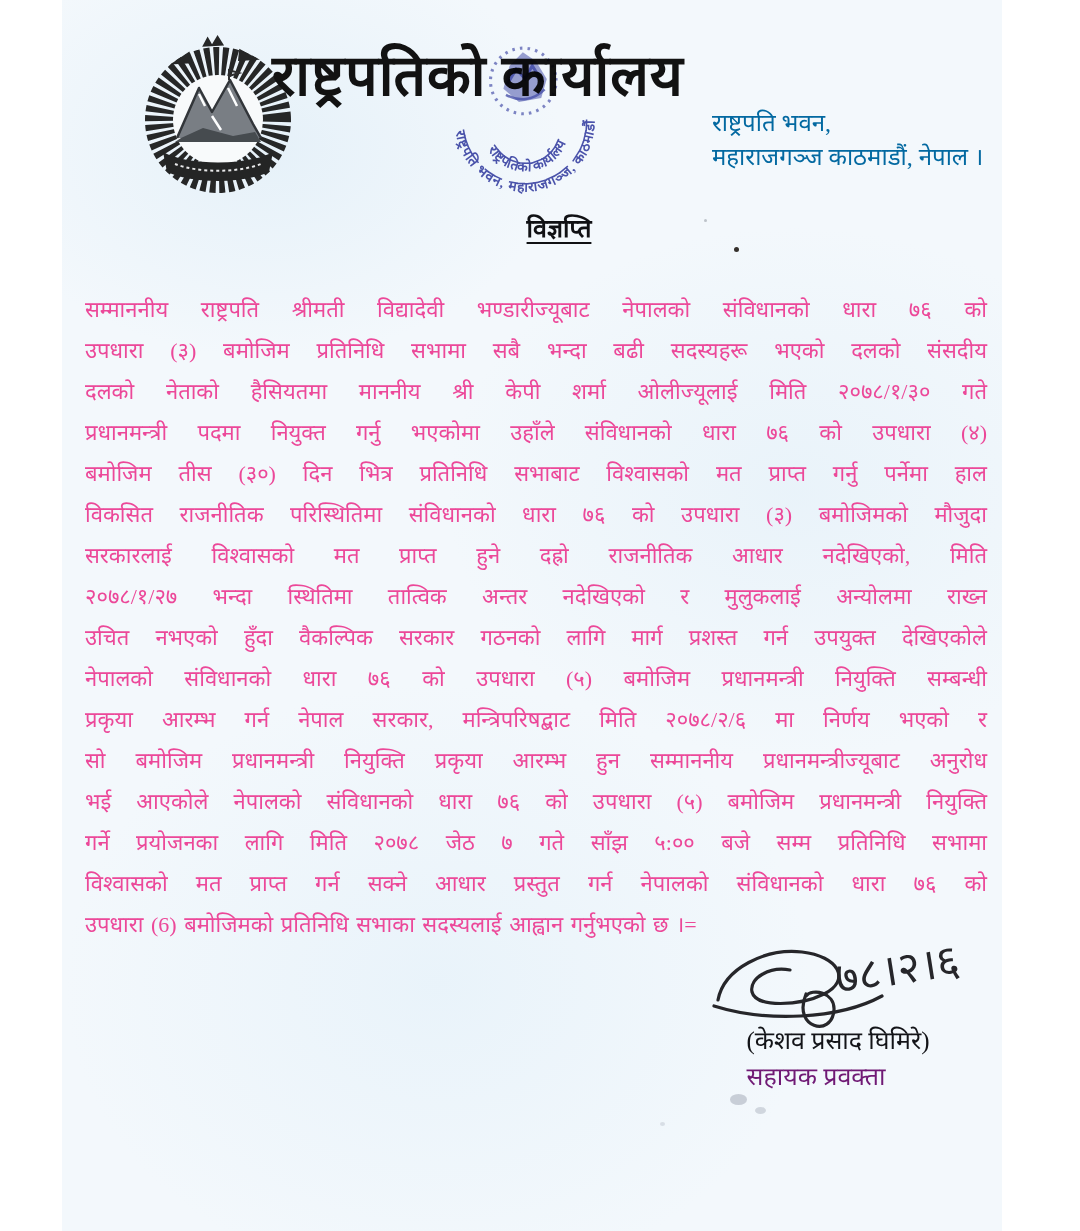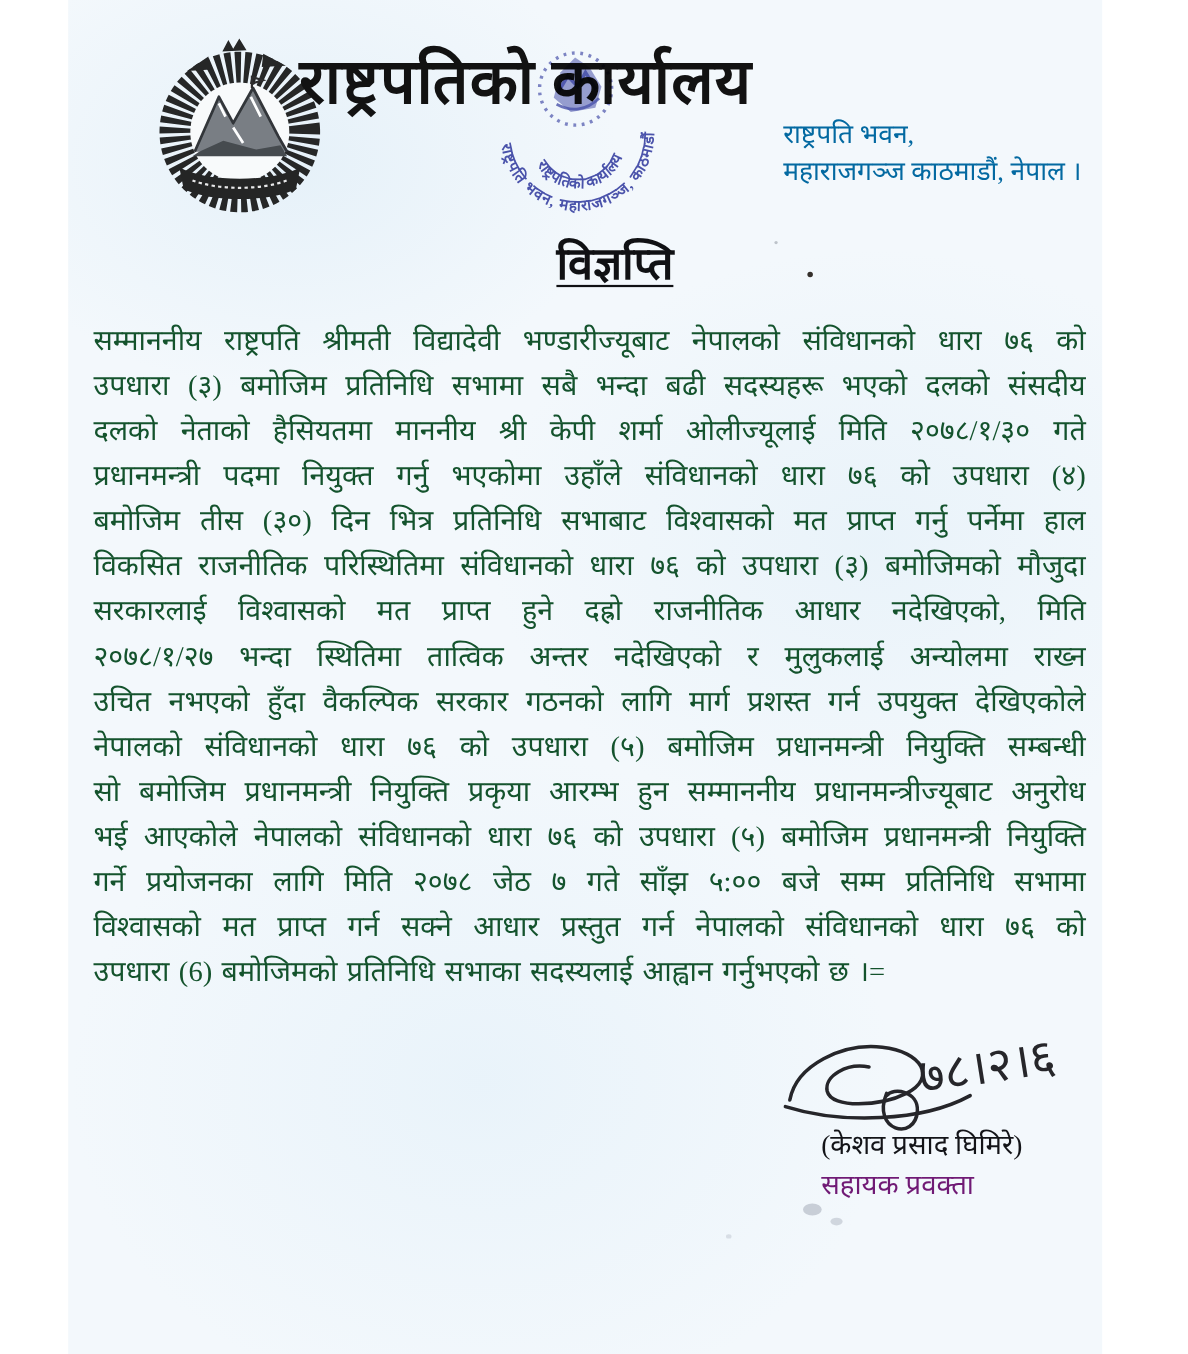--- a/index.html
+++ b/index.html
@@ -13,27 +13,27 @@
           radial-gradient(ellipse 520px 420px at 40% 80%, rgba(210,232,246,.30), rgba(210,232,246,0) 72%),
           #f3f8fc;}
   .office-title{position:absolute;left:272px;top:36px;font-size:57px;line-height:80px;
         font-weight:600;color:#121212;letter-spacing:1px;white-space:nowrap;}
   .emblem{position:absolute;left:133px;top:32px;width:170px;height:165px;opacity:.92;}
   .stamp{position:absolute;left:443px;top:40px;width:164px;height:168px;
         mix-blend-mode:multiply;opacity:.9;}
   .address{position:absolute;left:712px;top:106px;font-size:24px;line-height:34px;
         color:#0369a1;white-space:nowrap;}
   .notice-title-row{position:absolute;left:85px;top:210px;width:900px;text-align:center;}
-  .notice-title{display:inline-block;margin-left:48px;font-size:41px;font-weight:600;
+  .notice-title{display:inline-block;margin-left:48px;font-size:25px;font-weight:600;
         color:#101114;text-decoration:underline;text-underline-offset:5px;
         text-decoration-thickness:2px;}
   .period-dot{position:absolute;left:734px;top:247px;width:5px;height:5px;
         border-radius:50%;background:#35302c;}
   .speck{position:absolute;background:#9aa0a8;border-radius:50%;}
-  .body-block{position:absolute;left:85px;top:289px;width:902px;font-size:26px;color:#14532d;}
+  .body-block{position:absolute;left:85px;top:289px;width:902px;font-size:22px;color:#ec4899;}
   .body-line{height:41px;line-height:41px;text-align:justify;text-align-last:justify;
         word-spacing:2px;}
   .body-line:last-child{text-align-last:left;}
   .signature{position:absolute;left:710px;top:936px;width:272px;height:102px;}
   .sig-name{position:absolute;left:720px;top:1022px;width:236px;text-align:center;
         font-size:25px;color:#131418;white-space:nowrap;}
   .sig-role{position:absolute;left:698px;top:1058px;width:236px;text-align:center;
         font-size:25px;color:#701a75;white-space:nowrap;}
   .smudge{position:absolute;border-radius:50%;background:rgba(148,156,170,.45);}
 </style>
@@ -95,20 +95,21 @@
       <div class="body-line">सम्माननीय राष्ट्रपति श्रीमती विद्यादेवी भण्डारीज्यूबाट नेपालको संविधानको धारा ७६ को</div>
       <div class="body-line">उपधारा (३) बमोजिम प्रतिनिधि सभामा सबै भन्दा बढी सदस्यहरू भएको दलको संसदीय</div>
       <div class="body-line">दलको नेताको हैसियतमा माननीय श्री केपी शर्मा ओलीज्यूलाई मिति २०७८/१/३० गते</div>
       <div class="body-line">प्रधानमन्त्री पदमा नियुक्त गर्नु भएकोमा उहाँले संविधानको धारा ७६ को उपधारा (४)</div>
       <div class="body-line">बमोजिम तीस (३०) दिन भित्र प्रतिनिधि सभाबाट विश्वासको मत प्राप्त गर्नु पर्नेमा हाल</div>
       <div class="body-line">विकसित राजनीतिक परिस्थितिमा संविधानको धारा ७६ को उपधारा (३) बमोजिमको मौजुदा</div>
       <div class="body-line">सरकारलाई विश्वासको मत प्राप्त हुने दह्रो राजनीतिक आधार नदेखिएको, मिति</div>
       <div class="body-line">२०७८/१/२७ भन्दा स्थितिमा तात्विक अन्तर नदेखिएको र मुलुकलाई अन्योलमा राख्न</div>
       <div class="body-line">उचित नभएको हुँदा वैकल्पिक सरकार गठनको लागि मार्ग प्रशस्त गर्न उपयुक्त देखिएकोले</div>
       <div class="body-line">नेपालको संविधानको धारा ७६ को उपधारा (५) बमोजिम प्रधानमन्त्री नियुक्ति सम्बन्धी</div>
+      <div class="body-line">प्रकृया आरम्भ गर्न नेपाल सरकार, मन्त्रिपरिषद्बाट मिति २०७८/२/६ मा निर्णय भएको र</div>
       <div class="body-line">सो बमोजिम प्रधानमन्त्री नियुक्ति प्रकृया आरम्भ हुन सम्माननीय प्रधानमन्त्रीज्यूबाट अनुरोध</div>
       <div class="body-line">भई आएकोले नेपालको संविधानको धारा ७६ को उपधारा (५) बमोजिम प्रधानमन्त्री नियुक्ति</div>
       <div class="body-line">गर्ने प्रयोजनका लागि मिति २०७८ जेठ ७ गते साँझ ५:०० बजे सम्म प्रतिनिधि सभामा</div>
       <div class="body-line">विश्वासको मत प्राप्त गर्न सक्ने आधार प्रस्तुत गर्न नेपालको संविधानको धारा ७६ को</div>
       <div class="body-line">उपधारा (6) बमोजिमको प्रतिनिधि सभाका सदस्यलाई आह्वान गर्नुभएको छ ।=</div>
     </div>
 
   <svg class="signature" viewBox="0 0 272 102" xmlns="http://www.w3.org/2000/svg">
     <g fill="none" stroke="#26262a" stroke-width="3.2" stroke-linecap="round">
       <path d="M 8,64 C 14,32 56,12 92,16 C 128,20 142,44 114,58 C 90,70 46,72 42,56 C 39,42 60,30 80,34"></path>

